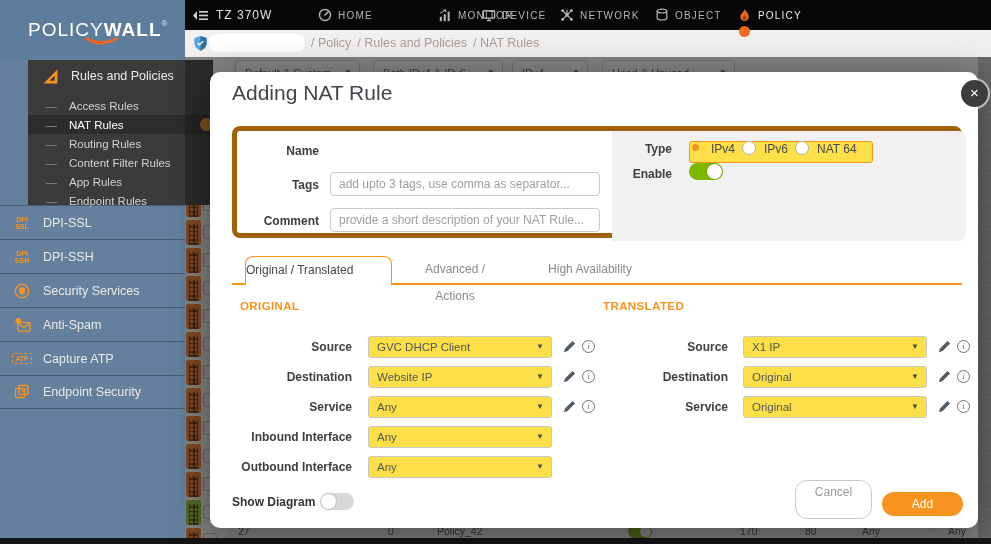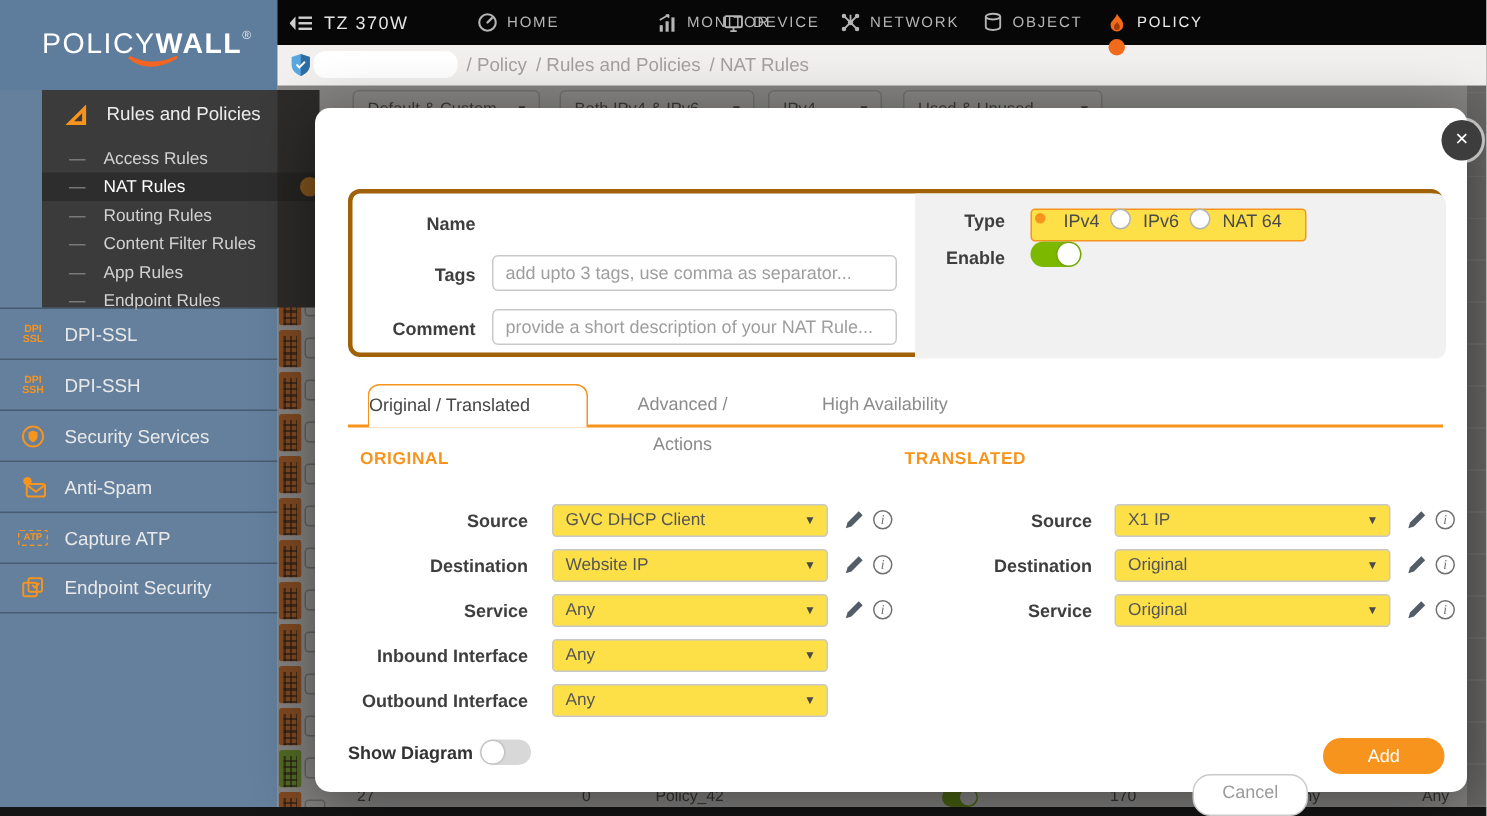--- a/index.html
+++ b/index.html
@@ -67,21 +67,21 @@
                background-image:repeating-linear-gradient(0deg,#cfcfcf 0 1px,transparent 1px 28px);}
   .overlay{position:absolute;left:185px;top:57px;width:806px;height:481px;background:rgba(32,29,27,.54);z-index:5;}
   .bottombar{position:absolute;left:0;top:538px;width:991px;height:6px;background:#151515;z-index:7;}
 
   
   .modal{position:absolute;left:210px;top:72px;width:768px;height:456px;background:#fff;border-radius:10px;
          box-shadow:0 8px 40px rgba(0,0,0,.45);z-index:10;}
   .modal-title{position:absolute;left:22px;top:9px;font-size:21px;color:#41464b;}
   .modal-close{position:absolute;left:751px;top:8px;width:27px;height:27px;border-radius:50%;background:#3d3d3d;
                color:#fff;font-size:15px;text-align:center;line-height:26px;cursor:pointer;box-shadow:0 0 0 2px rgba(255,255,255,.6);}
-  .idpanel{position:absolute;left:22px;top:54px;width:730px;height:112px;border:3px solid #a16207;border-radius:8px;}
+  .idpanel{position:absolute;left:22px;top:54px;width:730px;height:112px;border:5px solid #a16207;border-radius:8px;}
   .idpanel .graypart{position:absolute;left:375px;top:0;width:354px;height:110px;background:#f1f1f1;border-radius:0 7px 7px 0;}
   .flabel{position:absolute;font-size:12px;font-weight:700;color:#3e3e3e;text-align:right;}
   .finput{position:absolute;left:93px;width:270px;height:24px;border:1px solid #c9c9c9;border-radius:4px;
           font-size:12px;color:#444;padding:0 8px;font-family:inherit;outline:none;}
   .finput::placeholder{color:#9e9e9e;}
   .radio{position:absolute;width:14px;height:14px;border-radius:50%;border:1.5px solid #b3b3b3;background:#fff;cursor:pointer;}
   .radio.sel{border-color:#f7941d;}
   .radio.sel i{position:absolute;left:2px;top:2px;width:7px;height:7px;border-radius:50%;background:#f7941d;}
   .rlabel{position:absolute;font-size:12px;color:#4a4a4a;}
   .toggle{position:absolute;width:34px;height:17px;border-radius:9px;background:#7db800;cursor:pointer;}
@@ -94,21 +94,21 @@
   .tab{position:absolute;top:184px;height:27px;font-size:12px;color:#8b8b8b;line-height:27px;cursor:pointer;}
   .sec-hdr{position:absolute;top:228px;font-size:11.5px;font-weight:700;letter-spacing:.4px;color:#f7941d;}
   .sel{position:absolute;width:184px;height:22px;border:1px solid #c8c8c8;border-radius:3px;background:#fde047;
        font-size:11.5px;color:#555;line-height:20px;padding-left:8px;cursor:pointer;}
   .sel .car{position:absolute;right:7px;top:0;font-size:8px;color:#4a4a4a;}
   .rowlabel{position:absolute;font-size:12px;font-weight:700;color:#3e3e3e;text-align:right;}
   .editic{position:absolute;width:15px;height:15px;cursor:pointer;}
   .infoic{position:absolute;width:13px;height:13px;border:1px solid #707070;border-radius:50%;color:#707070;
           font-size:9px;line-height:11px;text-align:center;font-style:italic;font-family:"Liberation Serif",serif;cursor:pointer;}
   .sd-label{position:absolute;left:22px;top:423px;font-size:12px;font-weight:700;color:#333;}
-  .btn-cancel{position:absolute;left:585px;top:444px;width:77px;height:28px;border-radius:12px;border:1px solid #c9c9c9;
+  .btn-cancel{position:absolute;left:585px;top:408px;width:77px;height:39px;border-radius:12px;border:1px solid #c9c9c9;
               background:#fff;color:#9b9b9b;font-size:12px;text-align:center;line-height:22px;cursor:pointer;}
   .btn-add{position:absolute;left:672px;top:420px;width:81px;height:24px;border-radius:12px;background:#f7941d;
            color:#fff;font-size:12px;text-align:center;line-height:24px;cursor:pointer;}
 </style>
 </head>
 <body>
 
 <div id="app">
 
   <div class="navbar">
@@ -330,20 +330,21 @@
       <span style="left:543px;margin-left:12px;">170</span>
       <span style="left:620px;">80</span>
       <span style="left:677px;">Any</span>
       <span style="left:763px;">Any</span>
     </div>
     <div class="right-strip"></div>
   </div>
   <div class="overlay"></div>
 
   <div class="modal">
+    <div class="modal-title">Adding NAT Rule</div>
     <div class="modal-close">×</div>
 
     <div class="idpanel">
       <div class="graypart"></div>
       <div class="flabel" style="left:10px;top:13px;width:72px;">Name</div>
       <div class="flabel" style="left:10px;top:47px;width:72px;">Tags</div>
       <input class="finput" style="top: 41px;" placeholder="add upto 3 tags, use comma as separator...">
       <div class="flabel" style="left:10px;top:83px;width:72px;">Comment</div>
       <input class="finput" style="top: 77px;" placeholder="provide a short description of your NAT Rule...">
 

